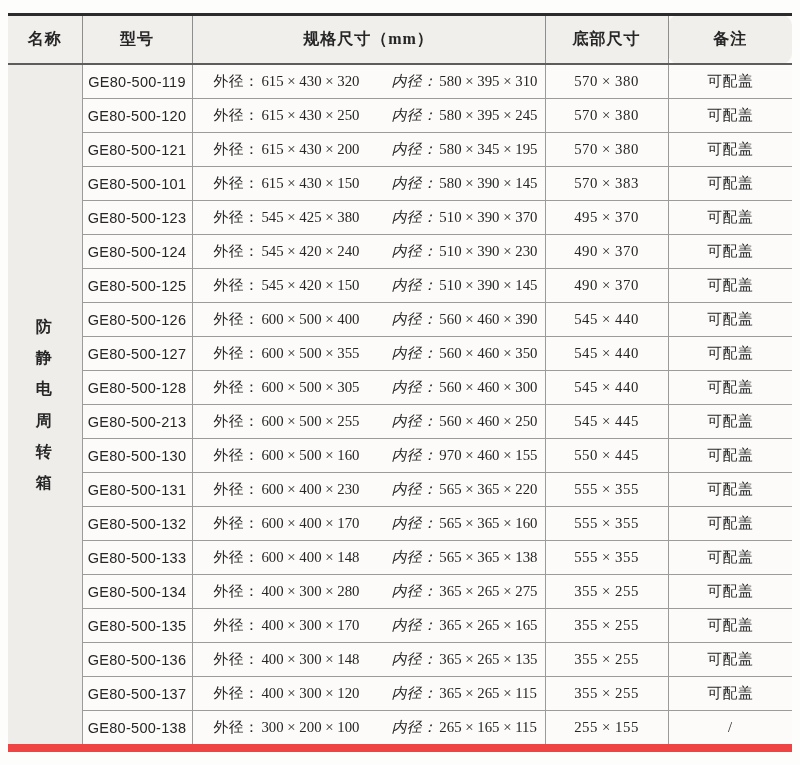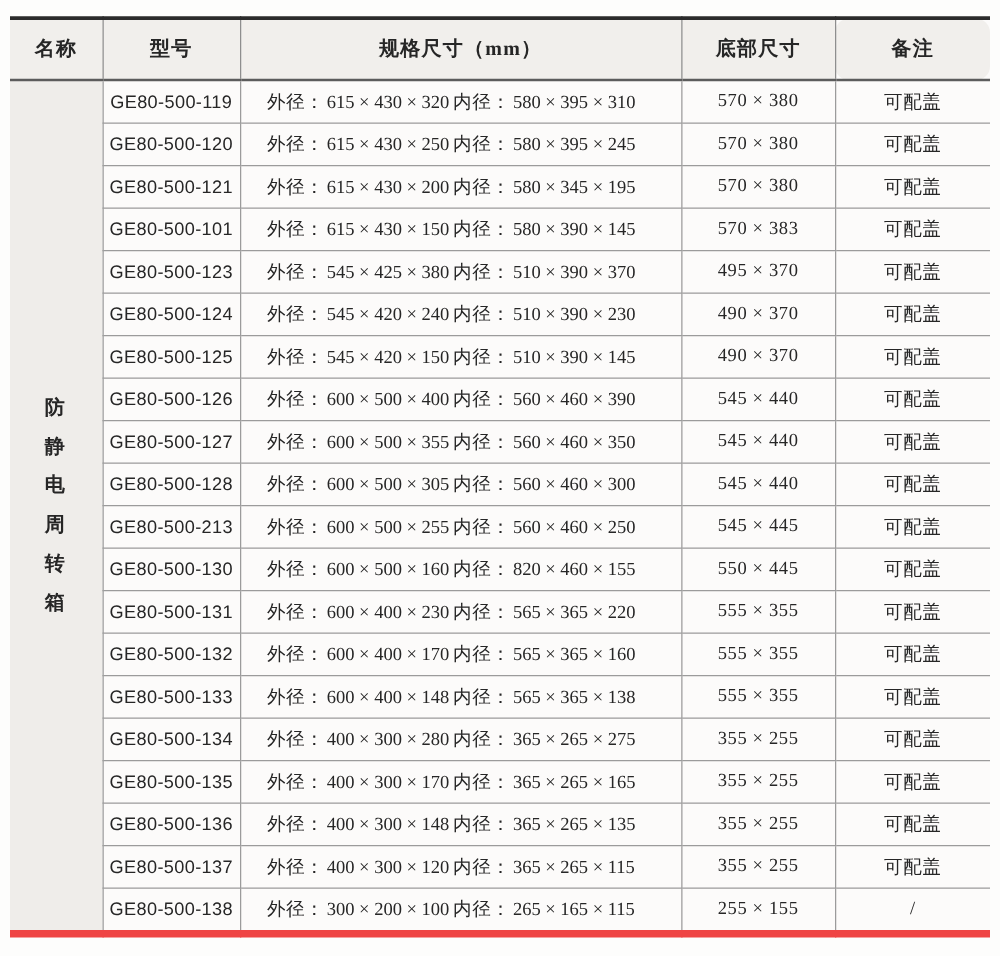--- a/index.html
+++ b/index.html
@@ -15,21 +15,21 @@
   .sheet {
     box-sizing: border-box;
     width: 800px;
     padding: 13px 8px 0 8px;
   }
   table.spec-table {
     width: 784px;
     border-collapse: collapse;
     table-layout: fixed;
     border-top: 3px solid #2b2b2b;
-    border-bottom: 6px solid #ef4444;
+    border-bottom: 8px solid #ef4444;
     background: #fcfbfa;
   }
   col.c-name   { width: 74px; }
   col.c-model  { width: 110px; }
   col.c-spec   { width: 353px; }
   col.c-bottom { width: 123px; }
   col.c-note   { width: 124px; }
 
   th {
     background: #f1efec;
@@ -76,21 +76,21 @@
     font-size: 14.5px;
     letter-spacing: 0.3px;
   }
   td.spec-cell {
     text-align: left;
     padding-left: 21px;
     font-size: 14.8px;
     white-space: nowrap;
   }
   .spec-label { letter-spacing: 0.5px; }
-  .spec-label.inner { margin-left: 3px; }
+  .spec-label.inner { margin-left: 32px; font-style: italic; }
   .spec-value { padding-left: 2px; }
   td.bottom-cell, td.note-cell { font-size: 14.8px; letter-spacing: 0.5px; }
 </style>
 </head>
 <body>
 
 <div class="sheet">
   <table class="spec-table">
     <colgroup>
       <col class="c-name">
@@ -173,21 +173,21 @@
         <td class="note-cell edge-right">可配盖</td>
       </tr>
       <tr>
         <td class="model-cell">GE80-500-213</td>
         <td class="spec-cell"><span class="spec-label">外径：</span><span class="spec-value">600 × 500 × 255</span><span class="spec-label inner">内径：</span><span class="spec-value">560 × 460 × 250</span></td>
         <td class="bottom-cell">545 × 445</td>
         <td class="note-cell edge-right">可配盖</td>
       </tr>
       <tr>
         <td class="model-cell">GE80-500-130</td>
-        <td class="spec-cell"><span class="spec-label">外径：</span><span class="spec-value">600 × 500 × 160</span><span class="spec-label inner">内径：</span><span class="spec-value">820 × 460 × 155</span></td>
+        <td class="spec-cell"><span class="spec-label">外径：</span><span class="spec-value">600 × 500 × 160</span><span class="spec-label inner">内径：</span><span class="spec-value">970 × 460 × 155</span></td>
         <td class="bottom-cell">550 × 445</td>
         <td class="note-cell edge-right">可配盖</td>
       </tr>
       <tr>
         <td class="model-cell">GE80-500-131</td>
         <td class="spec-cell"><span class="spec-label">外径：</span><span class="spec-value">600 × 400 × 230</span><span class="spec-label inner">内径：</span><span class="spec-value">565 × 365 × 220</span></td>
         <td class="bottom-cell">555 × 355</td>
         <td class="note-cell edge-right">可配盖</td>
       </tr>
       <tr>

